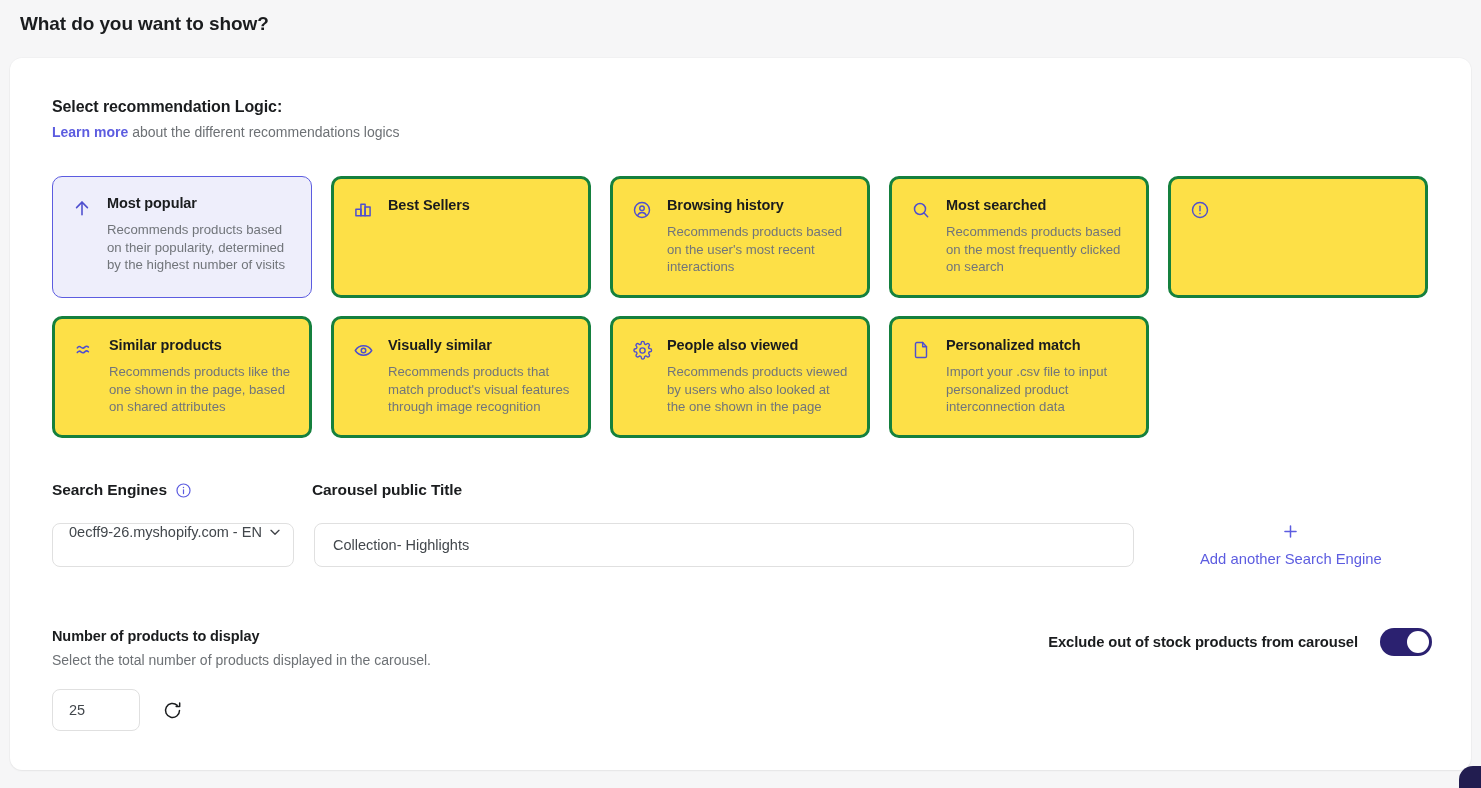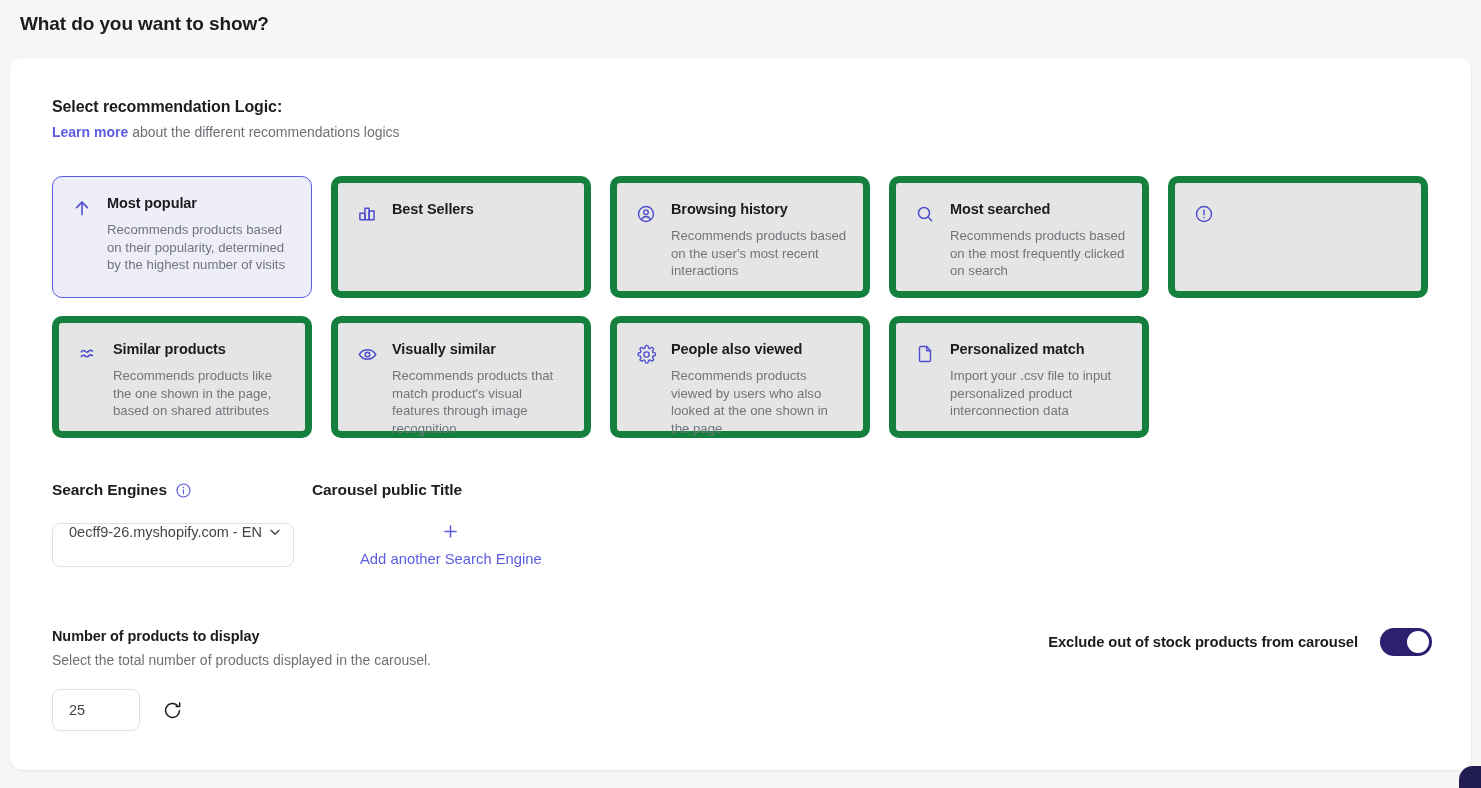--- a/index.html
+++ b/index.html
@@ -73,23 +73,23 @@
     left: 42px;
     top: 118px;
     width: 1380px;
     display: flex;
     flex-wrap: wrap;
     gap: 18px 19px;
   }
   .logic-card {
     width: 260px;
     height: 122px;
-    border: 7px solid #15803d;
+    border: 3px solid #15803d;
     border-radius: 10px;
-    background: #e5e5e5;
+    background: #fde047;
     padding: 18px 16px 0 18px;
     display: flex;
     gap: 14px;
     cursor: pointer;
     position: relative;
   }
   .logic-card.selected {
     background: #eeeefb;
     border: 1.5px solid #5c5ce0;
   }
@@ -441,20 +441,21 @@
     <div class="controls-line">
       <div class="select-wrap">
         <span class="select-value">0ecff9-26.myshopify.com - EN</span>
         <span class="chev">
           <svg width="16" height="16" viewBox="0 0 24 24" fill="none" stroke="currentColor" stroke-width="2" stroke-linecap="round" stroke-linejoin="round">
               <polyline points="6,9.5 12,15.5 18,9.5"></polyline>
             </svg>
         </span>
       </div>
 
+      <input class="title-input" type="text" value="Collection- Highlights" style="">
 
       <div class="add-engine">
         <span class="plus-icon">
           <svg width="19" height="19" viewBox="0 0 24 24" fill="none" stroke="currentColor" stroke-width="1.9" stroke-linecap="round">
               <line x1="12" y1="5" x2="12" y2="19"></line>
               <line x1="5" y1="12" x2="19" y2="12"></line>
             </svg>
         </span>
         <span>Add another Search Engine</span>
       </div>

